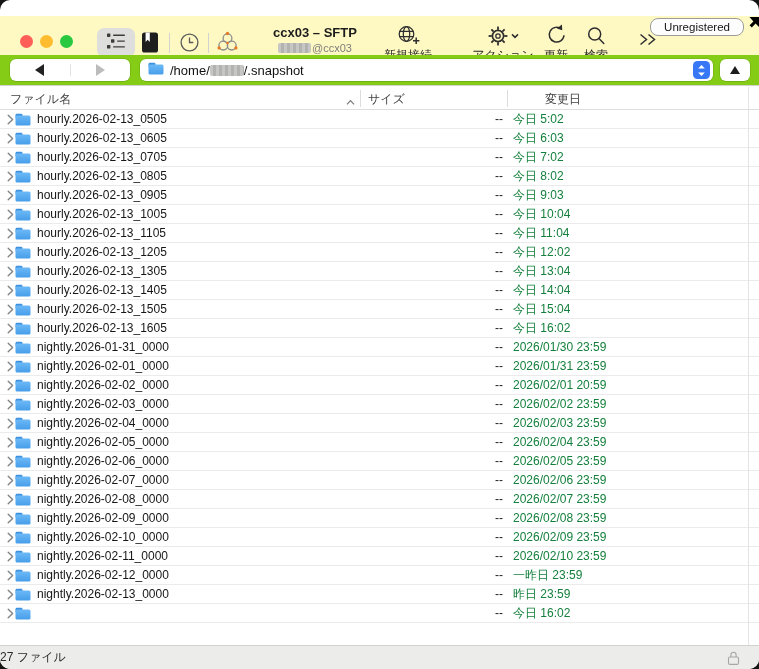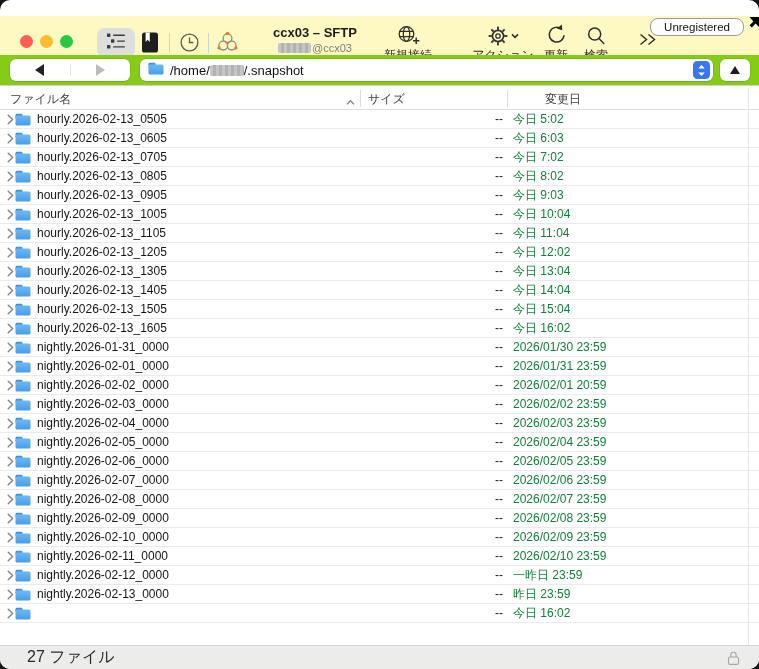--- a/index.html
+++ b/index.html
@@ -51,21 +51,21 @@
   .row{position:relative;height:19px;border-bottom:1px solid #ebebeb;display:flex;align-items:center;}
   .row .disc{width:14px;padding-left:7px;display:flex;align-items:center;flex:none;}
   .row .ficon{width:16px;margin-left:1px;flex:none;display:flex;align-items:center;}
   .row .fname{margin-left:6px;font-size:12px;color:#161616;white-space:nowrap;}
   .row .fsize{position:absolute;left:362px;width:141px;text-align:right;font-size:12px;color:#1c1c1c;}
   .row .fdate{position:absolute;left:513px;font-size:12px;color:#15803d;white-space:nowrap;}
   .col-edge{position:absolute;top:87px;bottom:24px;left:748px;width:1px;background:#e4e4e4;}
 
   
   .statusbar{position:absolute;left:0;right:0;bottom:0;height:24px;background:#ececea;border-top:1px solid #d3d3d1;display:flex;align-items:center;}
-  .statusbar .count{font-size:16px;color:#2a2a2a;margin-left:27px;}
+  .statusbar .count{font-size:12px;color:#2a2a2a;}
   .statusbar .lock{position:absolute;right:18px;top:4px;}
 </style>
 </head>
 <body>
 
 <div class="window">
 
   <div class="titlebar">
     <div class="traffic t-red"></div>
     <div class="traffic t-yellow"></div>

